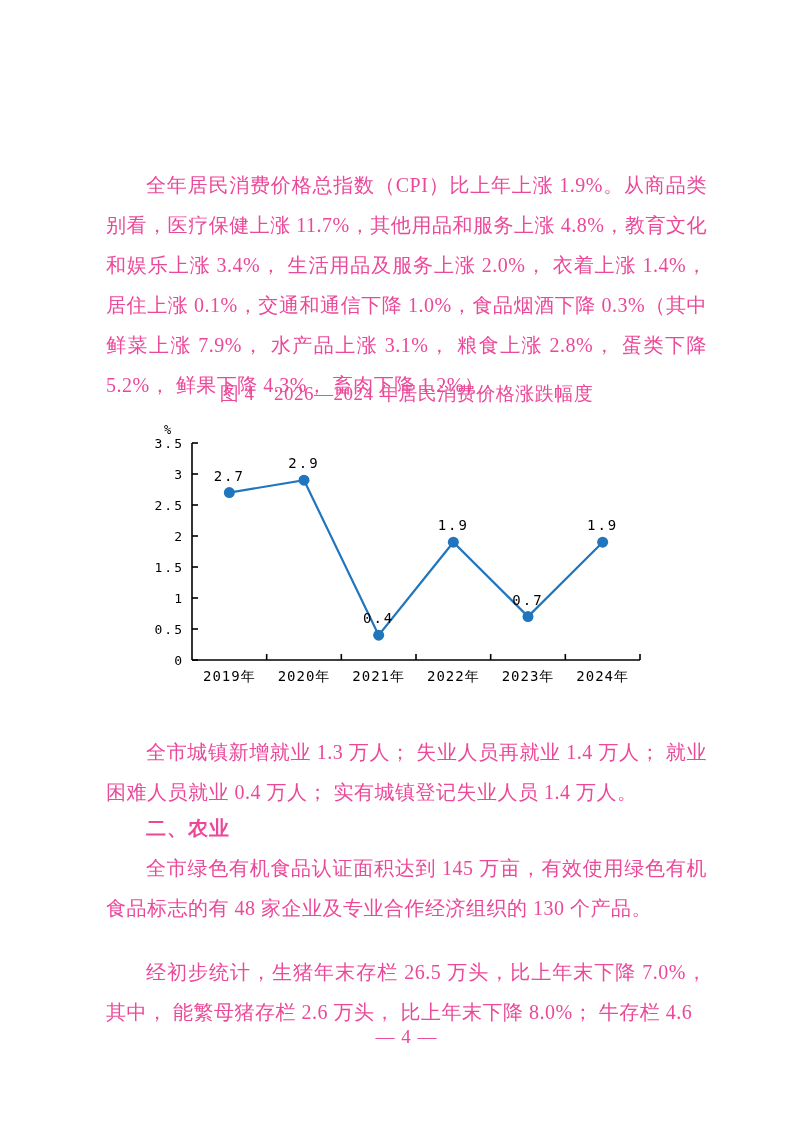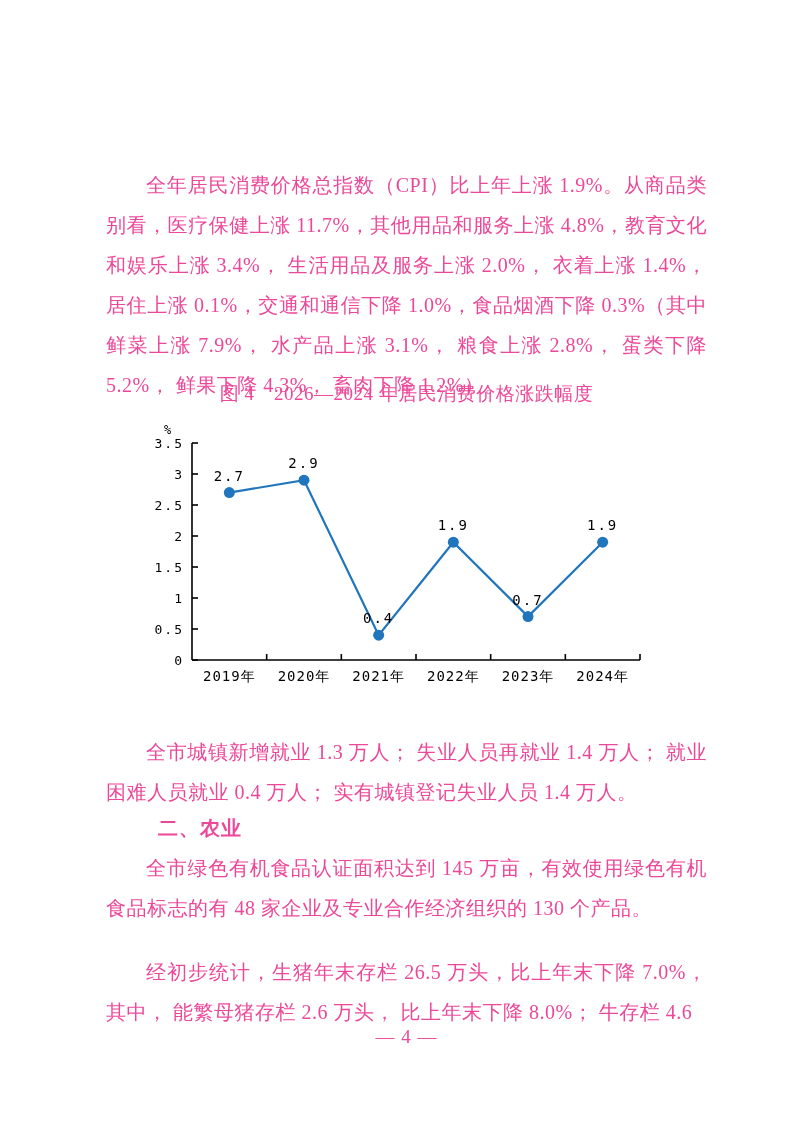--- a/index.html
+++ b/index.html
@@ -31,21 +31,21 @@
     position: absolute;
     left: 106px;
     width: 601px;
     top: 381px;
     font-size: 19px;
     text-align: center;
     letter-spacing: 0.5px;
   }
   .section-heading {
     position: absolute;
-    left: 118px;
+    left: 106px;
     width: 601px;
     top: 795px;
     font-size: 20px;
     line-height: 32px;
     font-weight: 700;
     text-indent: 2em;
     font-family: "Liberation Sans", "DejaVu Sans", sans-serif;
     letter-spacing: 1px;
   }
   .chart-wrap {

